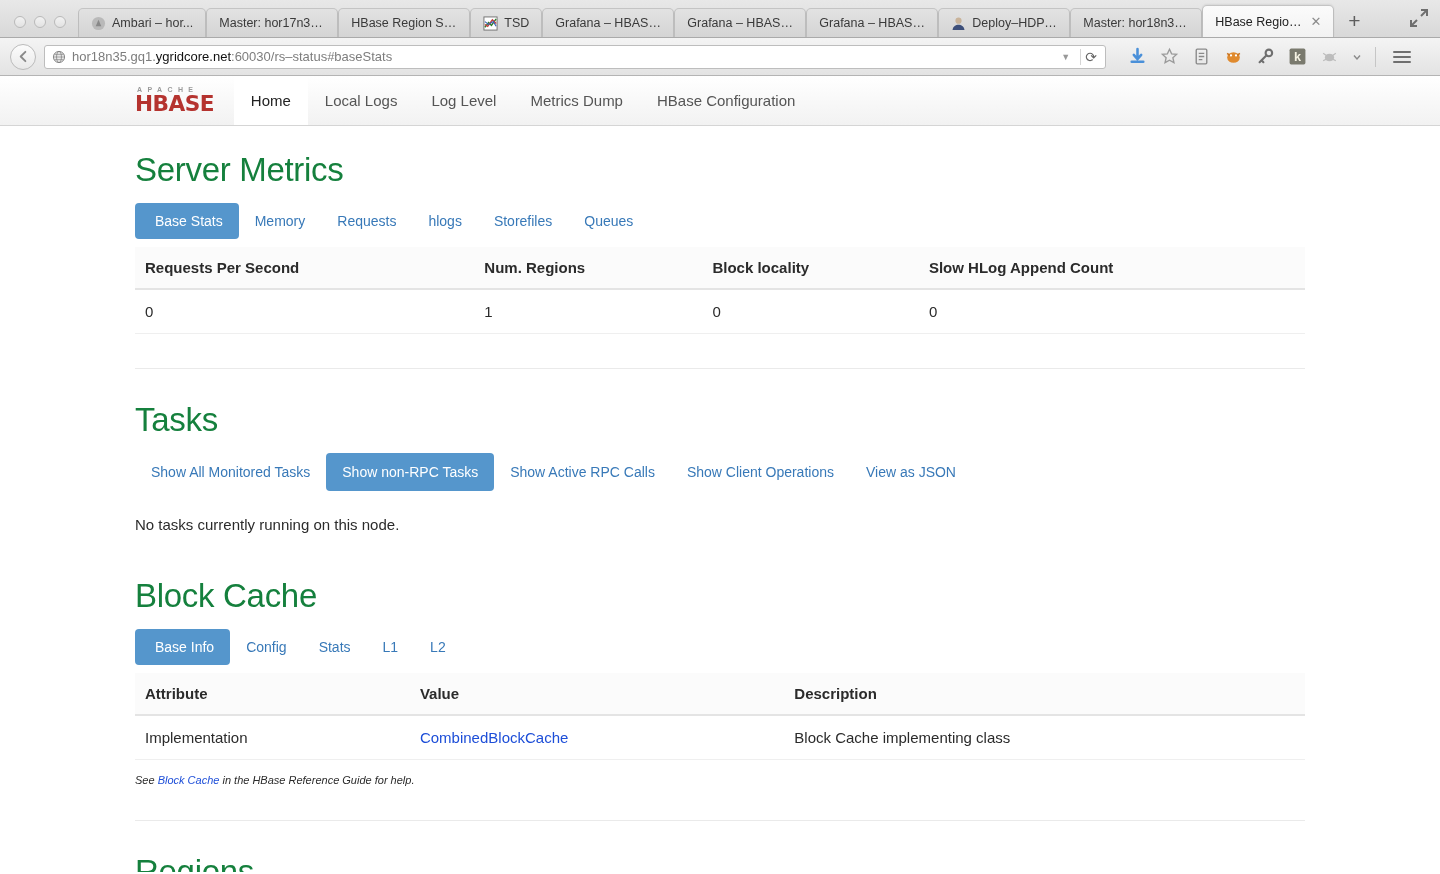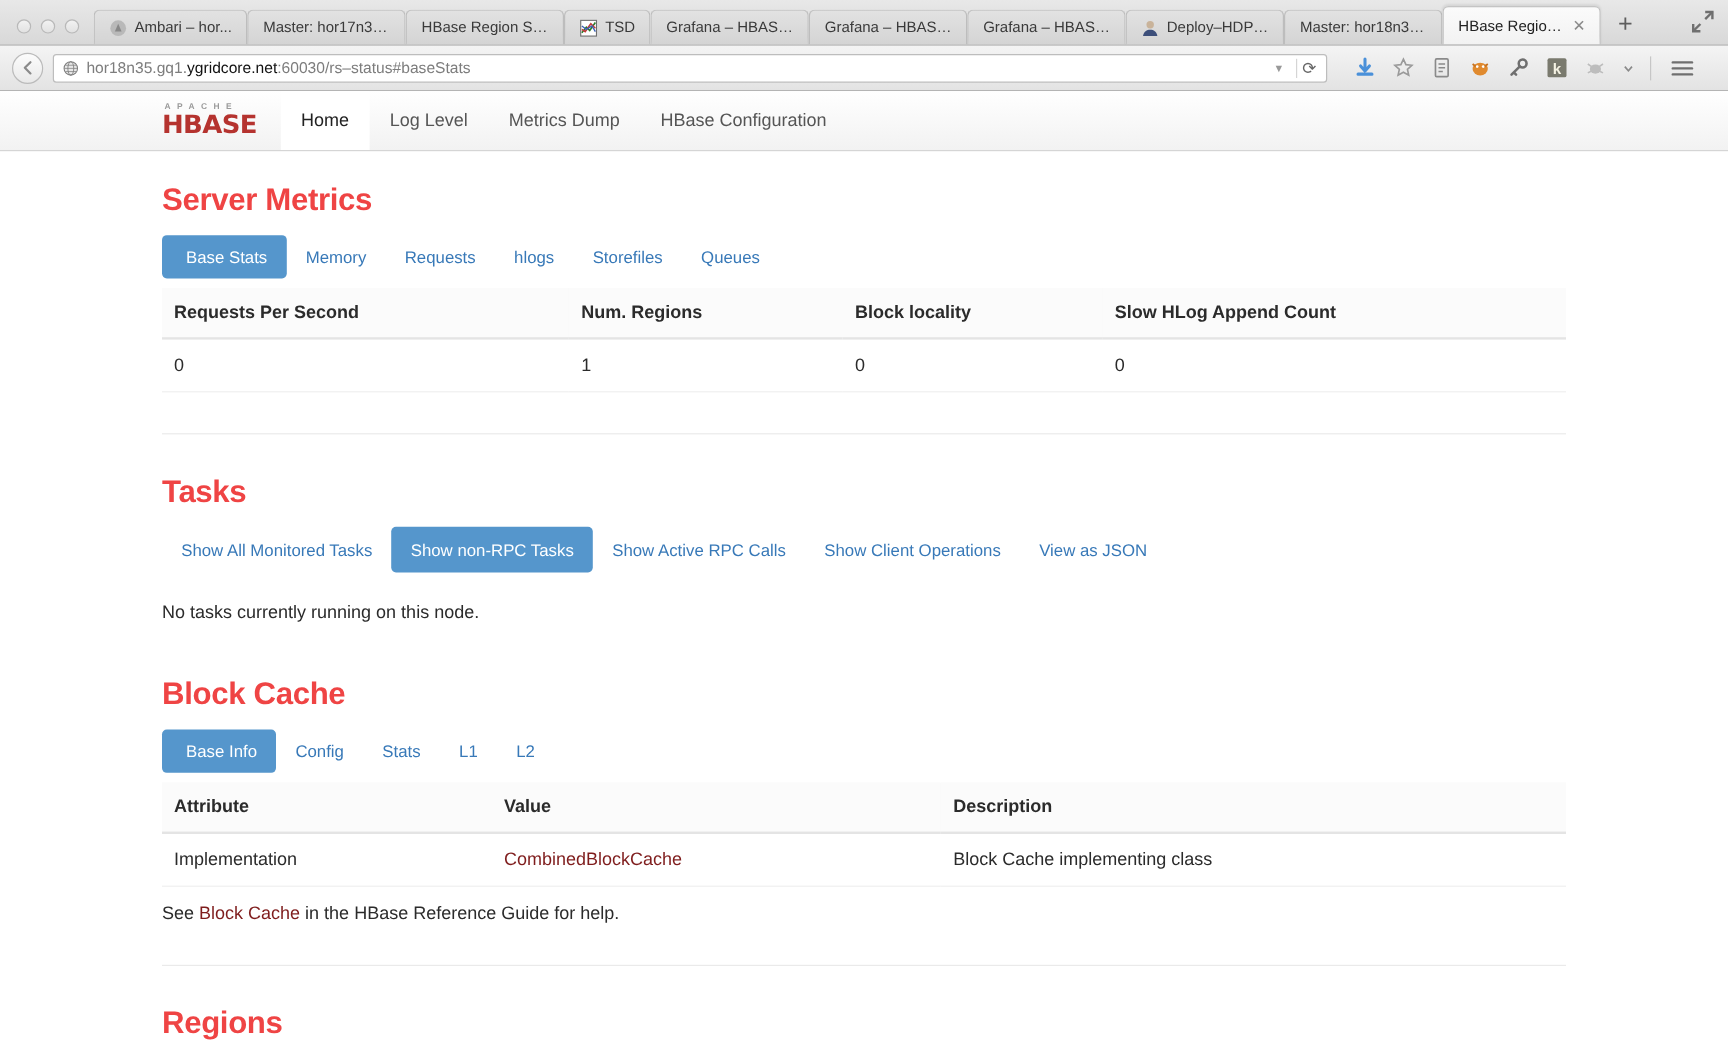--- a/index.html
+++ b/index.html
@@ -131,21 +131,21 @@
   }
   .hb-nav-item {
     font-size: 15px; color: #555; padding: 16px 17px;
     white-space: nowrap;
   }
   .hb-nav-item.active { color: #222; background: #fff; }
 
   .content { padding: 0 135px; }
 
   h1.section-title {
-    font-size: 26px; font-weight: bold; color: #ef4444;
+    font-size: 33px; font-weight: normal; color: #15803d;
     margin: 25px 0 14px 0; letter-spacing: -0.3px;
   }
 
   .pill-nav { display: flex; align-items: center; gap: 0; margin-bottom: 0; }
   .pill {
     font-size: 14px; color: #3879b8;
     padding: 10px 16px; border-radius: 4px;
     white-space: nowrap;
   }
   .pill.active { background: #5596cc; color: #fff; padding-left: 20px; }
@@ -153,26 +153,26 @@
   table.hb-table { width: 100%; border-collapse: collapse; margin-top: 8px; }
   table.hb-table th {
     text-align: left; font-size: 15px; font-weight: bold; color: #2b2b2b;
     padding: 12px 10px; border-bottom: 2px solid #e4e4e4;
     background: #fbfbfb;
   }
   table.hb-table td {
     text-align: left; font-size: 15px; color: #2b2b2b;
     padding: 13px 10px; border-bottom: 1px solid #efefef;
   }
-  table.hb-table td a, .link { color: #7f1d1d; text-decoration: none; }
+  table.hb-table td a, .link { color: #1d4ed8; text-decoration: none; }
 
   .tasks-links { display: flex; align-items: flex-end; gap: 0; margin: 6px 0 2px 0; }
   .tasks-links .pill { padding: 11px 16px; }
   .note-text { font-size: 15px; color: #2b2b2b; padding: 8px 0 0 10px; margin-top: 17px; }
-  .see-text { font-size: 15px; color: #2b2b2b; padding: 14px 0 0 0; }
+  .see-text { font-size: 11px; color: #2b2b2b; padding: 14px 0 0 0; font-style: italic; }
 
   hr.sep { border: 0; border-top: 1px solid #eaeaea; margin: 34px 0 0 0; }
 </style>
 </head>
 <body>
 
 <div class="browser">
 
   <div class="tabstrip">
     <div class="win-controls">
@@ -335,20 +335,21 @@
   </div>
 
   <div class="viewport">
 
     <div class="hb-navbar">
       <a class="hb-logo">
         <span class="apache">APACHE</span>
         <span class="hbase">HBASE</span>
       </a>
       <div class="hb-nav-item active">Home</div>
+      <div class="hb-nav-item">Local Logs</div>
       <div class="hb-nav-item">Log Level</div>
       <div class="hb-nav-item">Metrics Dump</div>
       <div class="hb-nav-item">HBase Configuration</div>
     </div>
 
     <div class="content">
 
       <h1 class="section-title">Server Metrics</h1>
 
       <div class="pill-nav">

